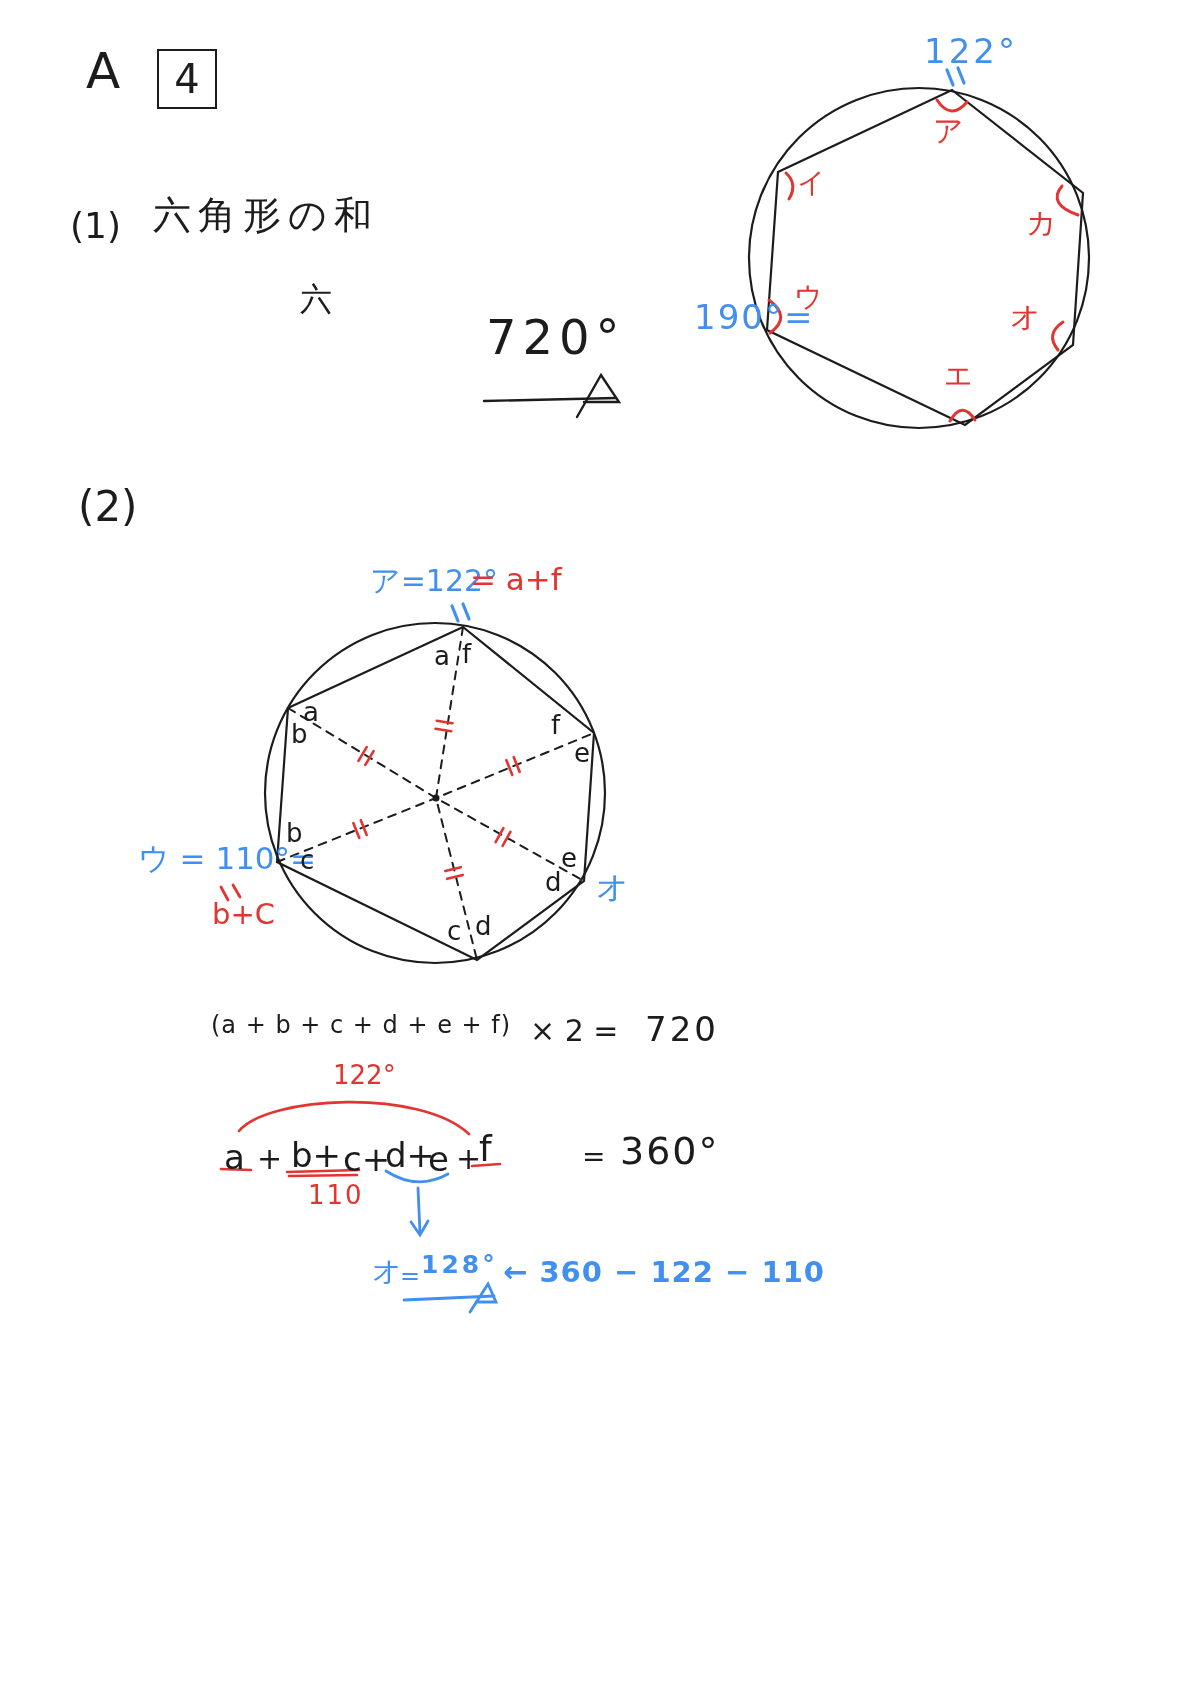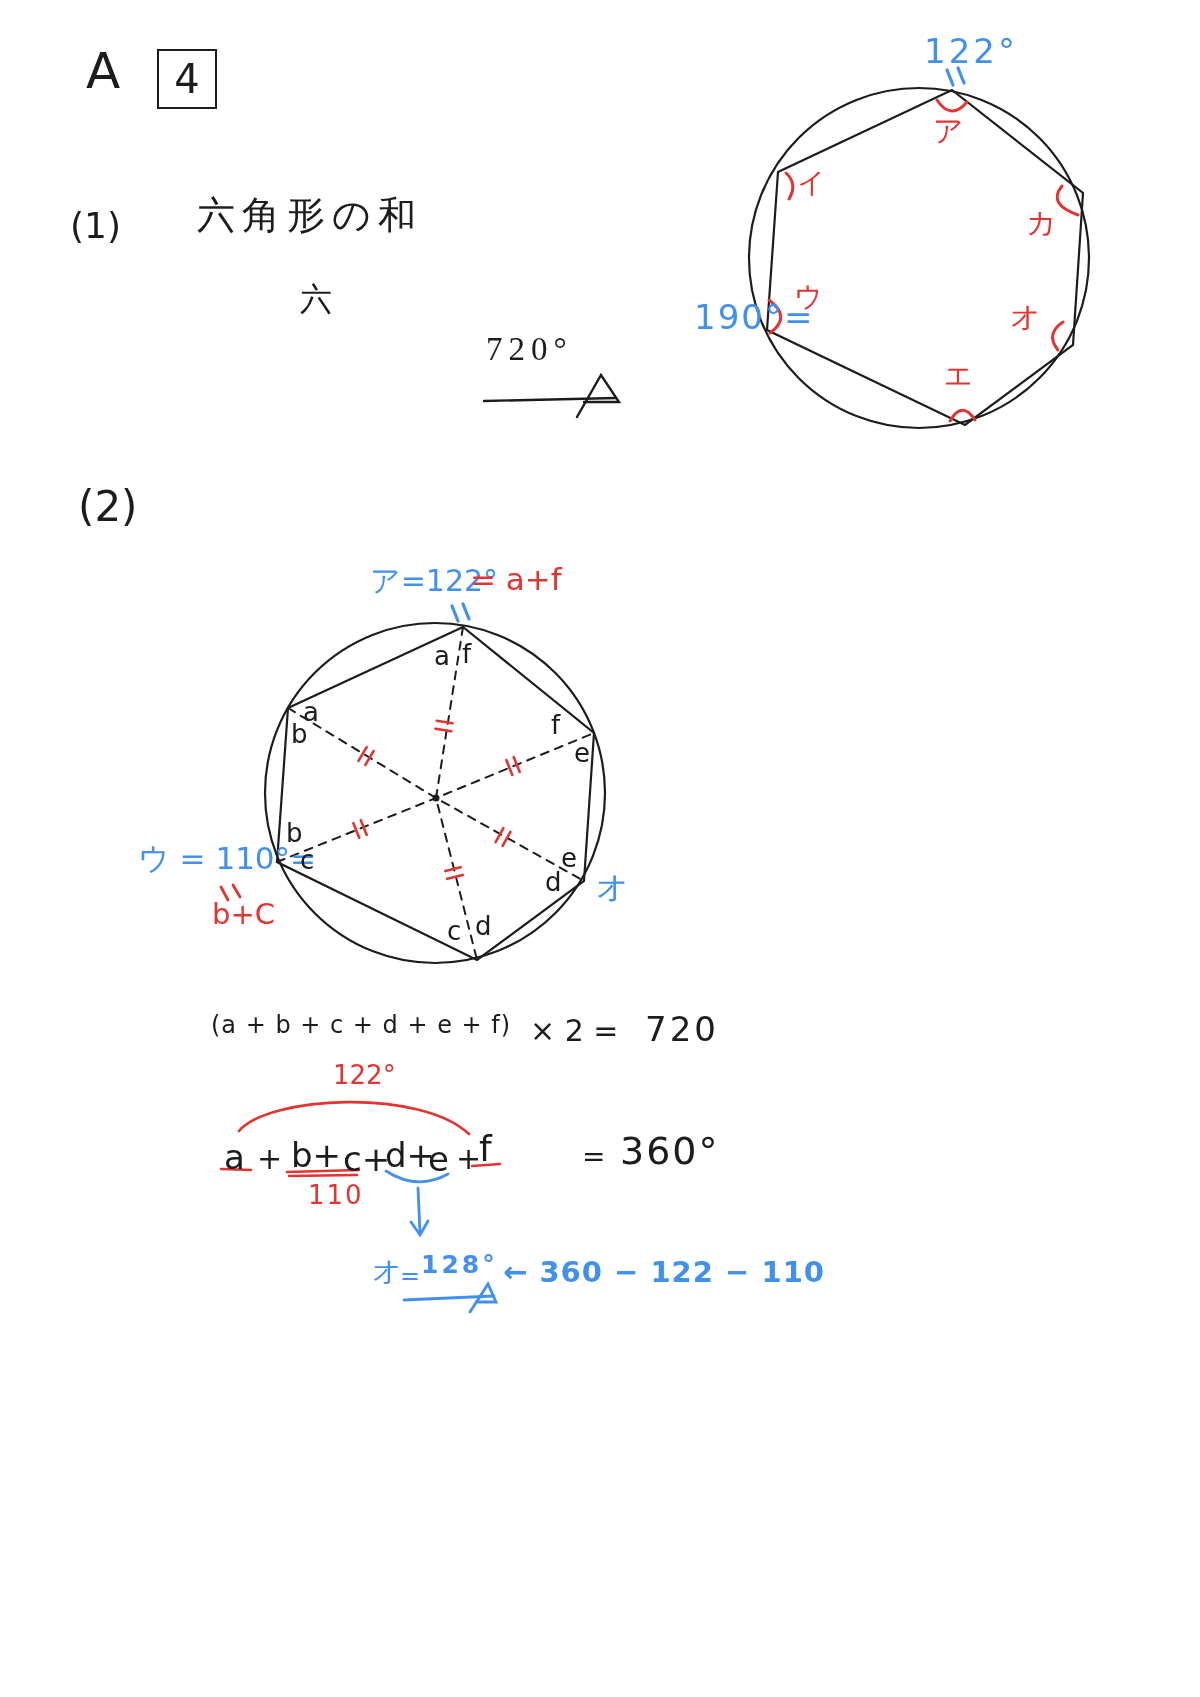--- a/index.html
+++ b/index.html
@@ -117,23 +117,23 @@
       <path d="M 470 1312 L 488 1284 L 496 1302 L 476 1302"></path>
     </g>
   </svg>
 
   <div class="t ink" style="left:86px;top:46px;font-size:50px;">A</div>
   <div class="numbox">
     <span>4</span>
   </div>
 
   <div class="t ink" style="left:70px;top:208px;font-size:36px;">(1)</div>
-  <div class="t ink" style="left:153px;top:196px;font-size:38px;letter-spacing:7px;margin-left:44px;">六角形の和</div>
+  <div class="t ink" style="left:153px;top:196px;font-size:38px;letter-spacing:7px;">六角形の和</div>
   <div class="t ink" style="left:300px;top:283px;font-size:32px;">六</div>
-  <div class="t ink" style="left:486px;top:333px;font-size:33px;letter-spacing:6px;font-family:Liberation Serif, serif;">720°</div>
+  <div class="t ink" style="left:486px;top:313px;font-size:48px;letter-spacing:6px;">720°</div>
 
   <div class="t blue" style="left:924px;top:34px;font-size:34px;letter-spacing:3px;">122°</div>
   <div class="t blue" style="left:694px;top:300px;font-size:34px;letter-spacing:2px;">190°=</div>
   <div class="t red" style="left:933px;top:116px;font-size:30px;">ア</div>
   <div class="t red" style="left:797px;top:169px;font-size:28px;">イ</div>
   <div class="t red" style="left:794px;top:283px;font-size:28px;">ウ</div>
   <div class="t red" style="left:944px;top:362px;font-size:28px;">エ</div>
   <div class="t red" style="left:1010px;top:302px;font-size:30px;">オ</div>
   <div class="t red" style="left:1026px;top:208px;font-size:30px;">カ</div>
 

